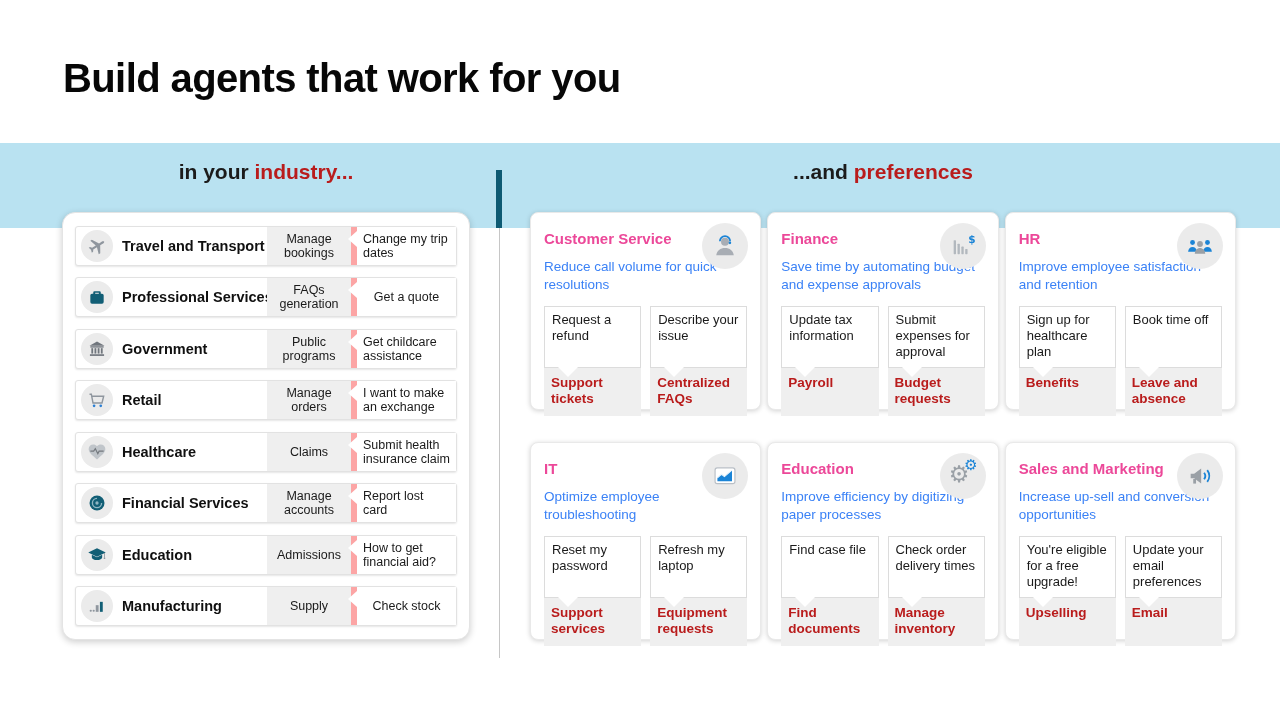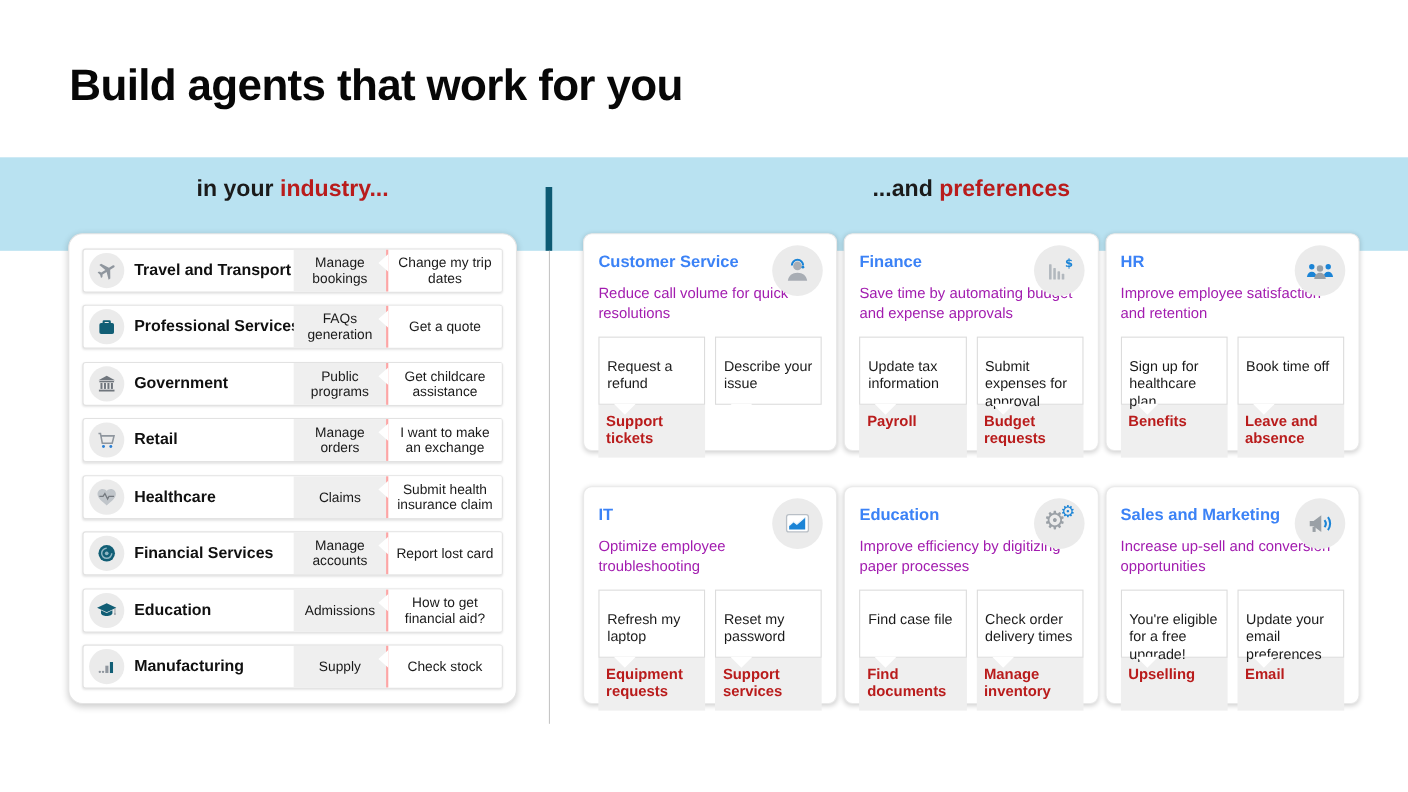--- a/index.html
+++ b/index.html
@@ -22,36 +22,36 @@
   
   .industry-panel{position:absolute;left:62px;top:212px;width:408px;height:428px;box-sizing:border-box;
     background:#fff;border:1px solid #e4e4e4;border-radius:13px;box-shadow:0 2px 7px rgba(0,0,0,.20);
     padding:13px 12px;display:flex;flex-direction:column;justify-content:space-between;}
   .ind-row{display:flex;height:38px;background:#fff;border:1px solid #e2e2e2;border-radius:3px;
     box-shadow:0 1px 2px rgba(0,0,0,.10);}
   .ind-main{flex:0 0 186px;display:flex;align-items:center;gap:9px;padding-left:5px;min-width:0;}
   .ind-name{font-size:14.5px;font-weight:700;color:#101010;white-space:nowrap;}
   .ind-topic{flex:0 0 84px;background:#efefef;display:flex;align-items:center;justify-content:center;
     text-align:center;font-size:12.5px;line-height:1.12;padding:2px 4px;box-sizing:border-box;color:#1a1a1a;}
-  .ind-utt{flex:1;position:relative;background:#fff;border-left:2px solid #fca5a5;display:flex;align-items:center;
-    justify-content:center;text-align:center;font-size:12.5px;line-height:1.12;padding:2px 6px;box-sizing:border-box;color:#1a1a1a;}
+  .ind-utt{flex:1;position:relative;background:#fff;border-left:6px solid #fca5a5;display:flex;align-items:center;
+    justify-content:center;font-size:12.5px;line-height:1.12;padding:2px 6px;box-sizing:border-box;color:#1a1a1a;}
   .tail-left{position:absolute;left:-9px;top:4px;width:0;height:0;
     border-top:8px solid transparent;border-bottom:8px solid transparent;border-right:9px solid #fff;}
 
   
   .dept-grid{position:absolute;left:530px;top:212px;width:706px;height:428px;display:grid;
     grid-template-columns:repeat(3,1fr);column-gap:6px;row-gap:32px;grid-auto-rows:198px;}
   .card{position:relative;box-sizing:border-box;background:#fff;border:1px solid #e9e9e9;border-radius:8px;
     box-shadow:0 1px 5px rgba(0,0,0,.18);padding:12px 13px;}
-  .card-title{font-size:15px;font-weight:700;color:#3b82f6;padding-top:5px;padding-right:52px;height:25px;}
-  .card-desc{font-size:13.5px;line-height:1.32;color:#a21caf;width:200px;height:40px;margin-top:3px;}
+  .card-title{font-size:15px;font-weight:700;color:#ec4899;padding-top:5px;padding-right:52px;height:25px;}
+  .card-desc{font-size:13.5px;line-height:1.32;color:#3b82f6;width:200px;height:40px;margin-top:3px;}
   .card-cols{display:flex;gap:9px;margin-top:8px;}
   .col{flex:1;display:flex;flex-direction:column;min-width:0;}
   .bubble{position:relative;z-index:2;height:62px;box-sizing:border-box;background:#fff;border:1px solid #dcdcdc;
-    font-size:13px;line-height:1.22;padding:18px 7px;color:#1a1a1a;}
+    font-size:13px;line-height:1.22;padding:5px 7px;color:#1a1a1a;}
   .tail-down{position:absolute;z-index:3;left:13px;bottom:-10px;width:0;height:0;
     border-left:10px solid transparent;border-right:10px solid transparent;border-top:10px solid #fff;}
   .col-label{height:48px;box-sizing:border-box;background:#efefef;font-weight:700;font-size:13.5px;
     line-height:1.22;padding:7px 7px;color:#b91c1c;}
 
   
   .icon-circle{background:#ebebeb;border-radius:50%;display:flex;align-items:center;justify-content:center;flex-shrink:0;}
   .icon-circle.sm{width:32px;height:32px;}
   .icon-circle.sm svg{width:20px;height:20px;display:block;}
   .icon-circle.lg{position:absolute;top:10px;right:12px;width:46px;height:46px;}
@@ -244,20 +244,21 @@
       <span class="tail-down"></span>
     </div>
     <div class="col-label">Support tickets</div>
   </div>
 
   <div class="col">
     <div class="bubble">
       <span class="utt-text">Describe your issue</span>
       <span class="tail-down"></span>
     </div>
+    <div class="col-label">Centralized FAQs</div>
   </div>
 </div>
   </div>
 
   <div class="card">
     <div class="card-title">Finance</div>
     <span class="icon-circle lg icon-slot">
           <svg viewBox="0 0 24 24">
             <g fill="#b2b8be">
               <rect x="4" y="7" width="2" height="12" rx=".5"></rect>
@@ -330,32 +331,32 @@
           <svg viewBox="0 0 24 24">
             <rect x="3.5" y="5" width="17" height="13.5" rx="1.8" fill="#fff" stroke="#b9bfc6"></rect>
             <path fill="#1b84d6" d="M5.5 16.5v-3l3.5-3 2.5 2 6.5-5.5v9.5z"></path>
             <path fill="none" stroke="#eaf4fb" stroke-width="0.9" d="M5.5 13.5l3.5-3 2.5 2 6.5-5.5"></path>
           </svg>
         </span>
     <div class="card-desc">Optimize employee troubleshooting</div>
     <div class="card-cols">
   <div class="col">
     <div class="bubble">
+      <span class="utt-text">Reset my password</span>
+      <span class="tail-down"></span>
+    </div>
+    <div class="col-label">Support services</div>
+  </div>
+
+  <div class="col">
+    <div class="bubble">
       <span class="utt-text">Refresh my laptop</span>
       <span class="tail-down"></span>
     </div>
     <div class="col-label">Equipment requests</div>
-  </div>
-
-  <div class="col">
-    <div class="bubble">
-      <span class="utt-text">Reset my password</span>
-      <span class="tail-down"></span>
-    </div>
-    <div class="col-label">Support services</div>
   </div>
 </div>
   </div>
 
   <div class="card">
     <div class="card-title">Education</div>
     <span class="icon-circle lg icon-slot">
           <span class="gear-wrap">
             <span class="gear-big">⚙</span>
             <span class="gear-small">⚙</span>

